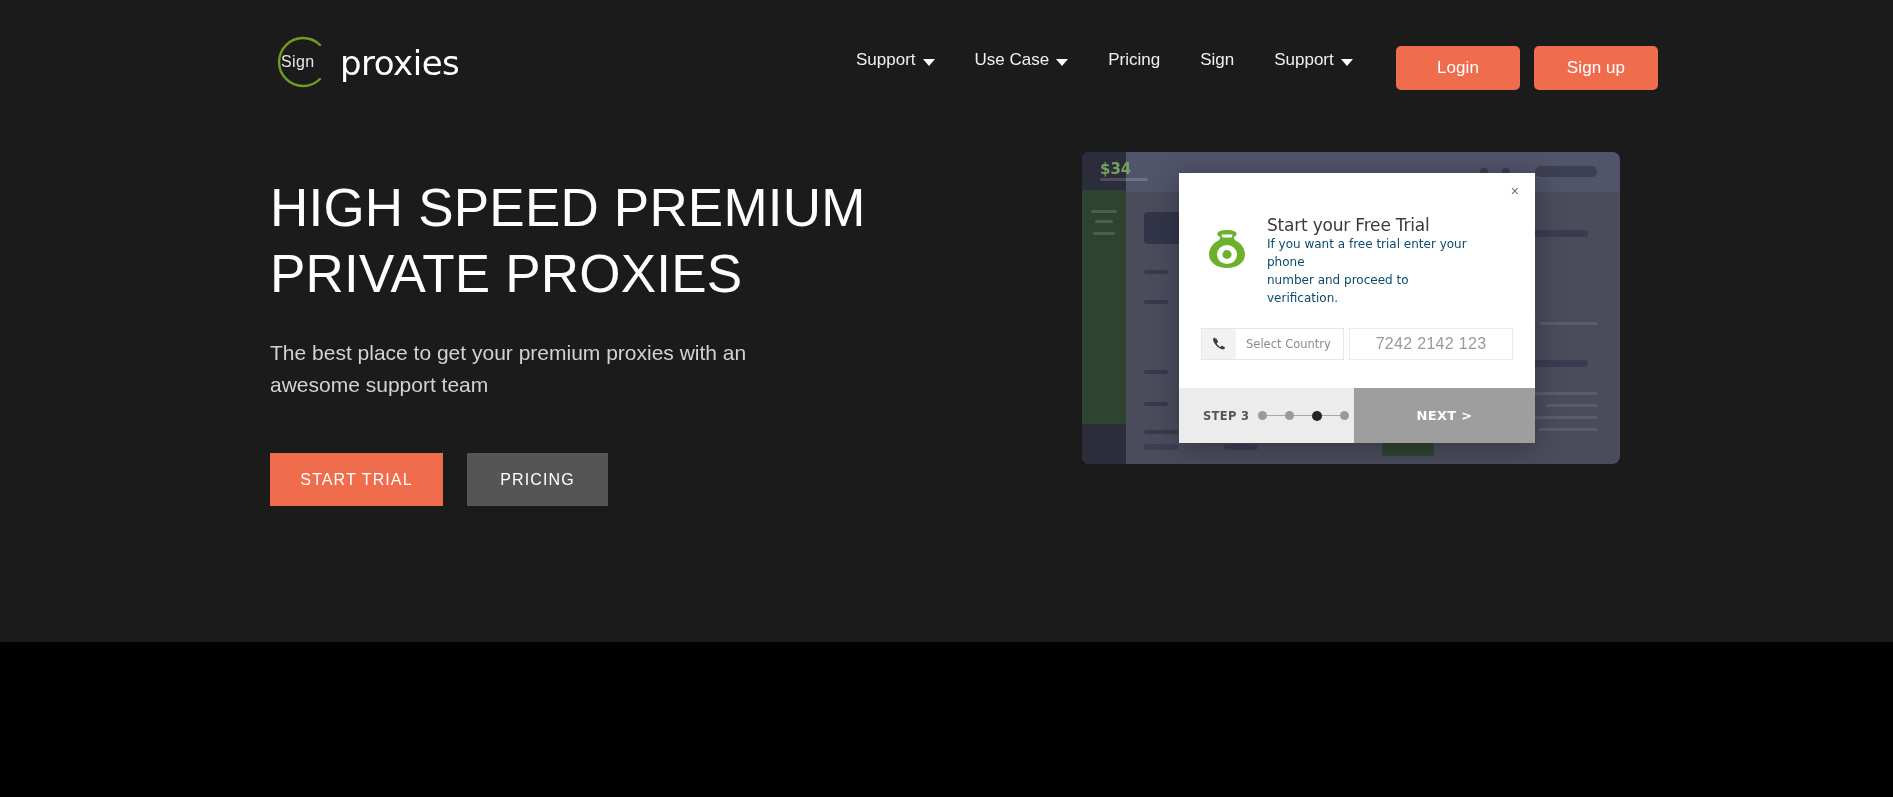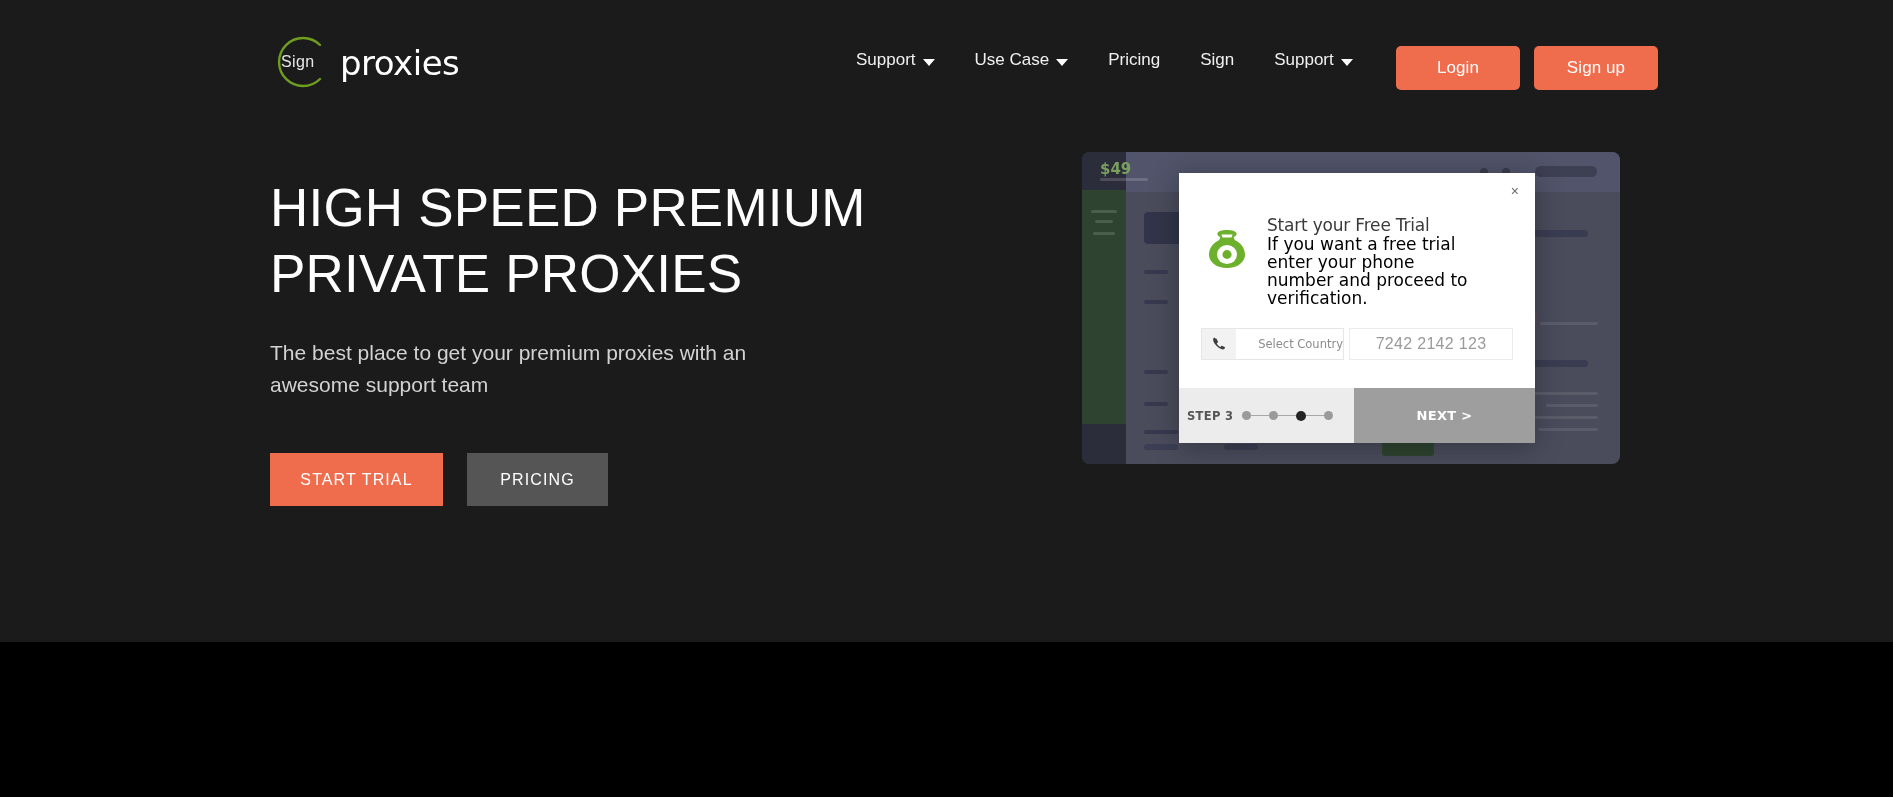--- a/index.html
+++ b/index.html
@@ -381,44 +381,43 @@
     font-size: 17px;
     color: #3a3a3a;
     font-weight: 400;
     font-family: "DejaVu Sans", sans-serif;
     letter-spacing: -0.2px;
     margin-bottom: 0;
     margin-top: 2px;
   }
 
   .modal-desc {
-    font-size: 17px;
+    font-size: 12px;
     line-height: 18px;
-    color: #000000;
+    color: #0c4a6e;
     font-family: "DejaVu Sans", sans-serif;
     max-width: 208px;
     white-space: pre-line;
   }
 
   .modal-fields {
     position: absolute;
     left: 22px;
     top: 155px;
     display: flex;
     width: 312px;
     height: 32px;
   }
 
   .field-country {
     flex: 0 0 143px;
     display: flex;
     align-items: center;
     border: 1px solid #e6e6e6;
     background: #ffffff;
-    justify-content: space-between;
   }
   .field-country-icon {
     width: 34px;
     height: 30px;
     background: #f2f2f2;
     display: flex;
     align-items: center;
     justify-content: center;
     flex: 0 0 auto;
   }
@@ -451,21 +450,21 @@
     bottom: 0;
     width: 100%;
     height: 55px;
     display: flex;
   }
   .step-zone {
     flex: 0 0 175px;
     background: #ececec;
     display: flex;
     align-items: center;
-    padding-left: 8px;
+    padding-left: 24px;
     gap: 9px;
   }
   .step-label {
     font-size: 11.5px;
     font-weight: 700;
     color: #555555;
     font-family: "DejaVu Sans", sans-serif;
     letter-spacing: 0.3px;
   }
   .step-dots {
@@ -574,21 +573,21 @@
     <div class="hero-art">
       <div class="mock-window">
 
         <div class="mock-sidebar"></div>
         <div class="mock-sidebar-green"></div>
         <div class="mock-side-line" style="top:58px"></div>
         <div class="mock-side-line" style="top:68px;width:18px;left:13px"></div>
         <div class="mock-side-line" style="top:80px;width:22px;left:11px"></div>
 
         <div class="mock-topbar"></div>
-        <div class="mock-price">$49</div>
+        <div class="mock-price">$34</div>
         <div class="mock-price-sub"></div>
         <div class="mock-dot" style="left:398px"></div>
         <div class="mock-dot" style="left:420px"></div>
         <div class="mock-pill" style="left:453px;width:62px"></div>
 
         <div class="mock-card"></div>
         <div class="mock-row" style="top:118px"></div>
         <div class="mock-row" style="top:148px"></div>
         <div class="mock-row" style="top:218px"></div>
         <div class="mock-row" style="top:250px"></div>

